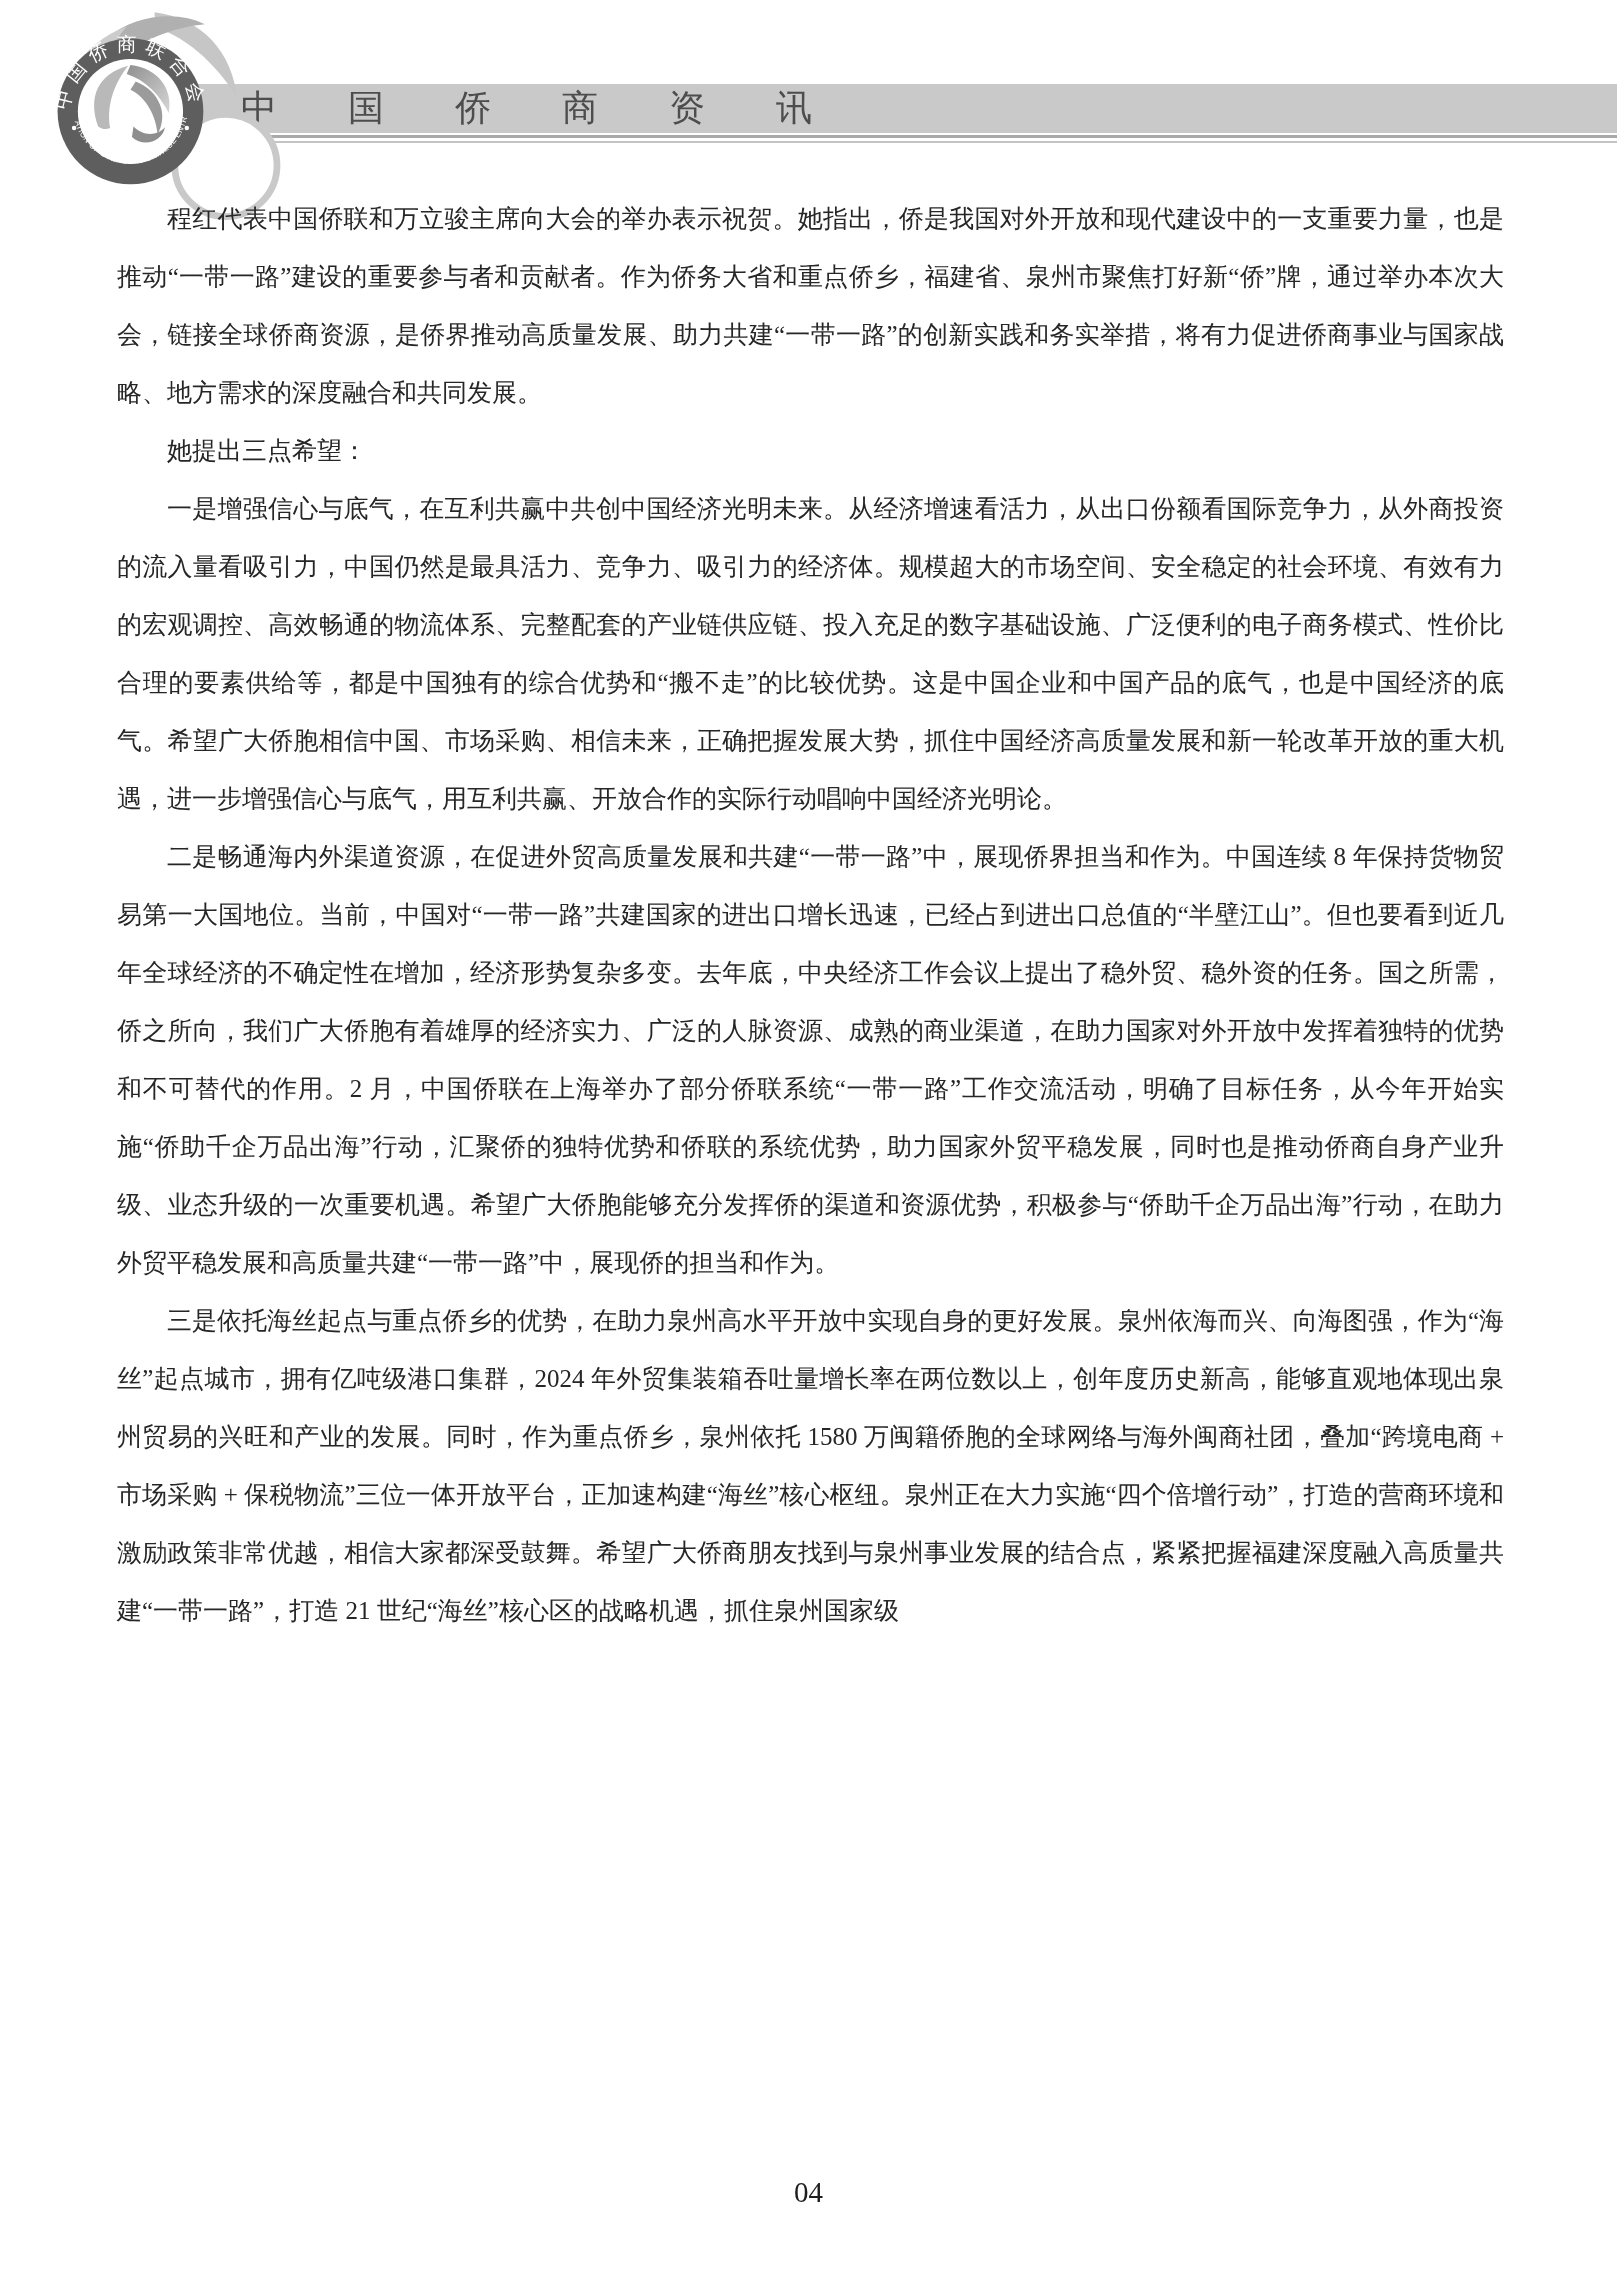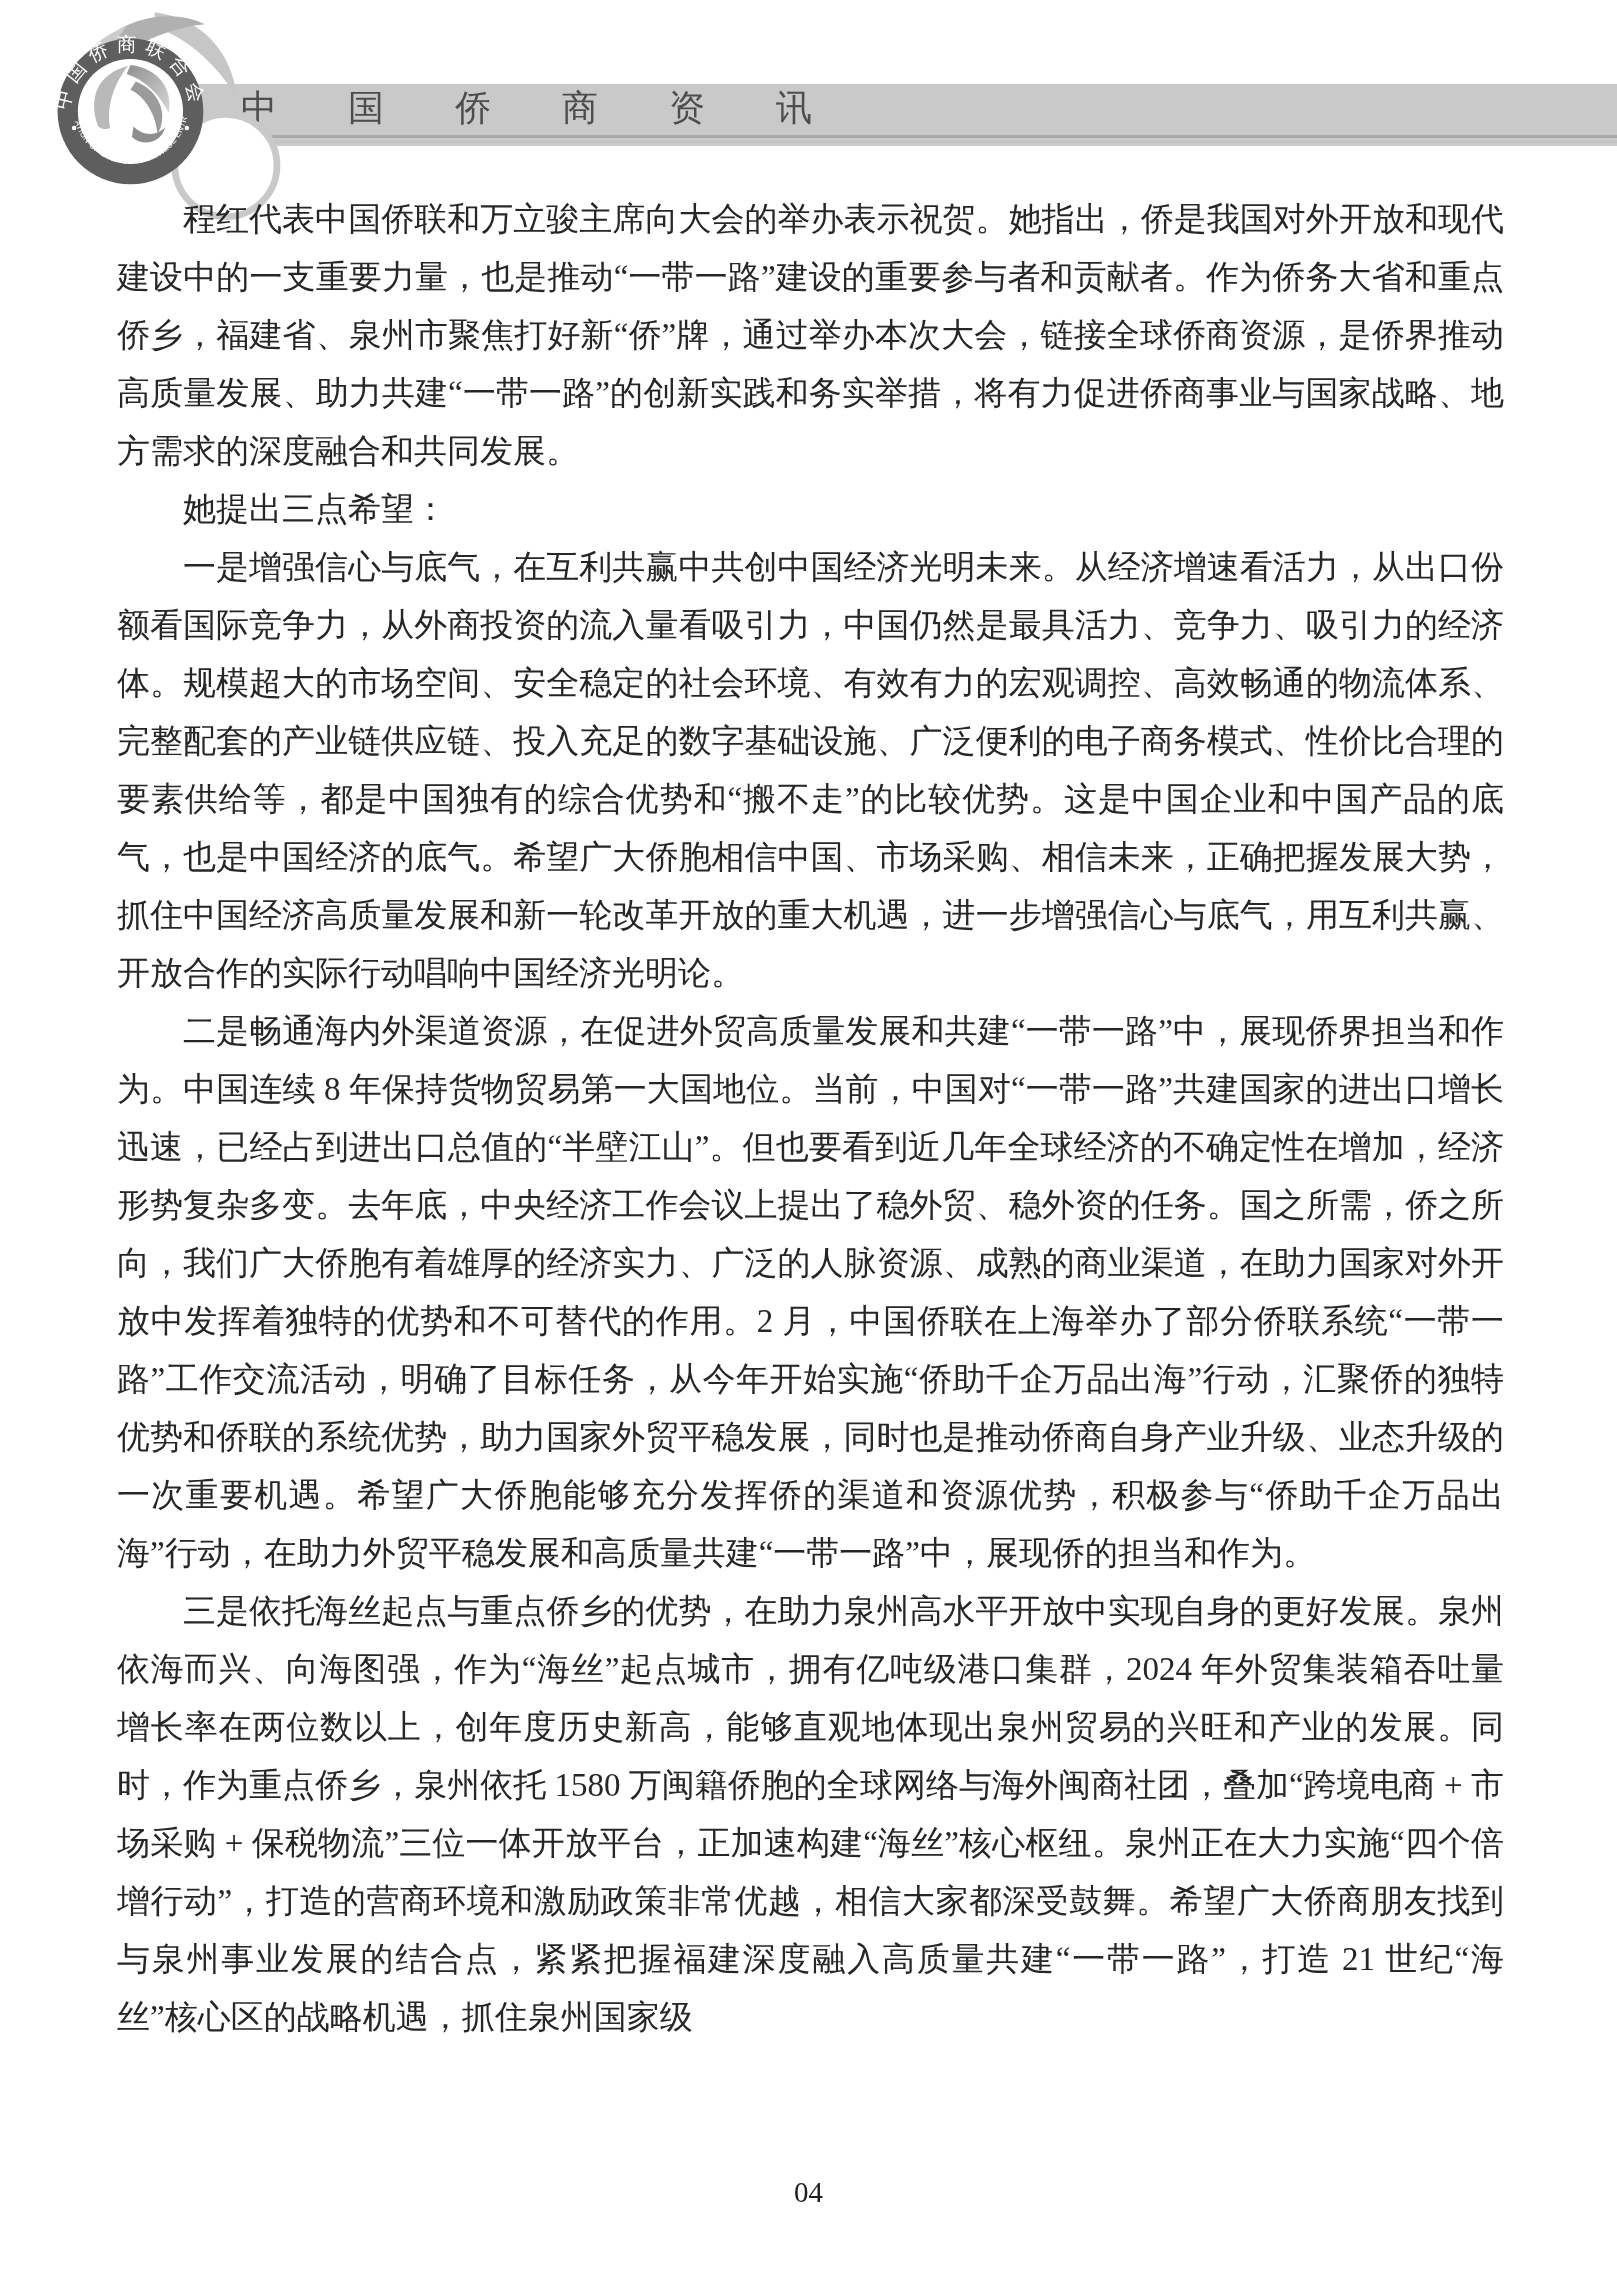--- a/index.html
+++ b/index.html
@@ -5,36 +5,36 @@
   html,body{margin:0;padding:0;background:#888;}
   .page{
     position:relative;
     width:1617px;height:2284px;
     background:#ffffff;
     overflow:hidden;
     font-family:"Liberation Serif","DejaVu Serif",serif;
   }
   
   .masthead-banner{
-    position:absolute;left:158px;right:0;top:84px;height:62px;
+    position:absolute;left:158px;right:0;top:84px;height:49px;
     background:#c9c9c9;
   }
   .masthead-title{
     position:absolute;left:83px;top:0;height:47px;line-height:48px;
     font-family:"Liberation Sans","DejaVu Sans",sans-serif;
     font-size:36px;color:#4d4d4d;letter-spacing:71px;white-space:nowrap;
     font-weight:400;
   }
   .header-rule-a{position:absolute;left:158px;right:0;top:135px;height:3px;background:#a9a9a9;}
   .header-rule-b{position:absolute;left:158px;right:0;top:141px;height:1.5px;background:#c4c4c4;}
   .logo-wrap{position:absolute;left:22.6px;top:6px;width:263px;height:235px;}
   
   .article{
     position:absolute;left:117px;right:113px;top:190px;
-    font-size:33px;line-height:58px;color:#262626;
+    font-size:25px;line-height:58px;color:#262626;
     text-align:justify;
   }
   .article p{margin:0;text-indent:2em;}
   .seg-bold{font-weight:normal;}
   .seg-regular{font-weight:normal;}
   
   .page-number{
     position:absolute;left:0;right:0;top:2176px;
     text-align:center;font-size:29px;color:#1e1e1e;
     font-family:"Liberation Serif","DejaVu Serif",serif;

